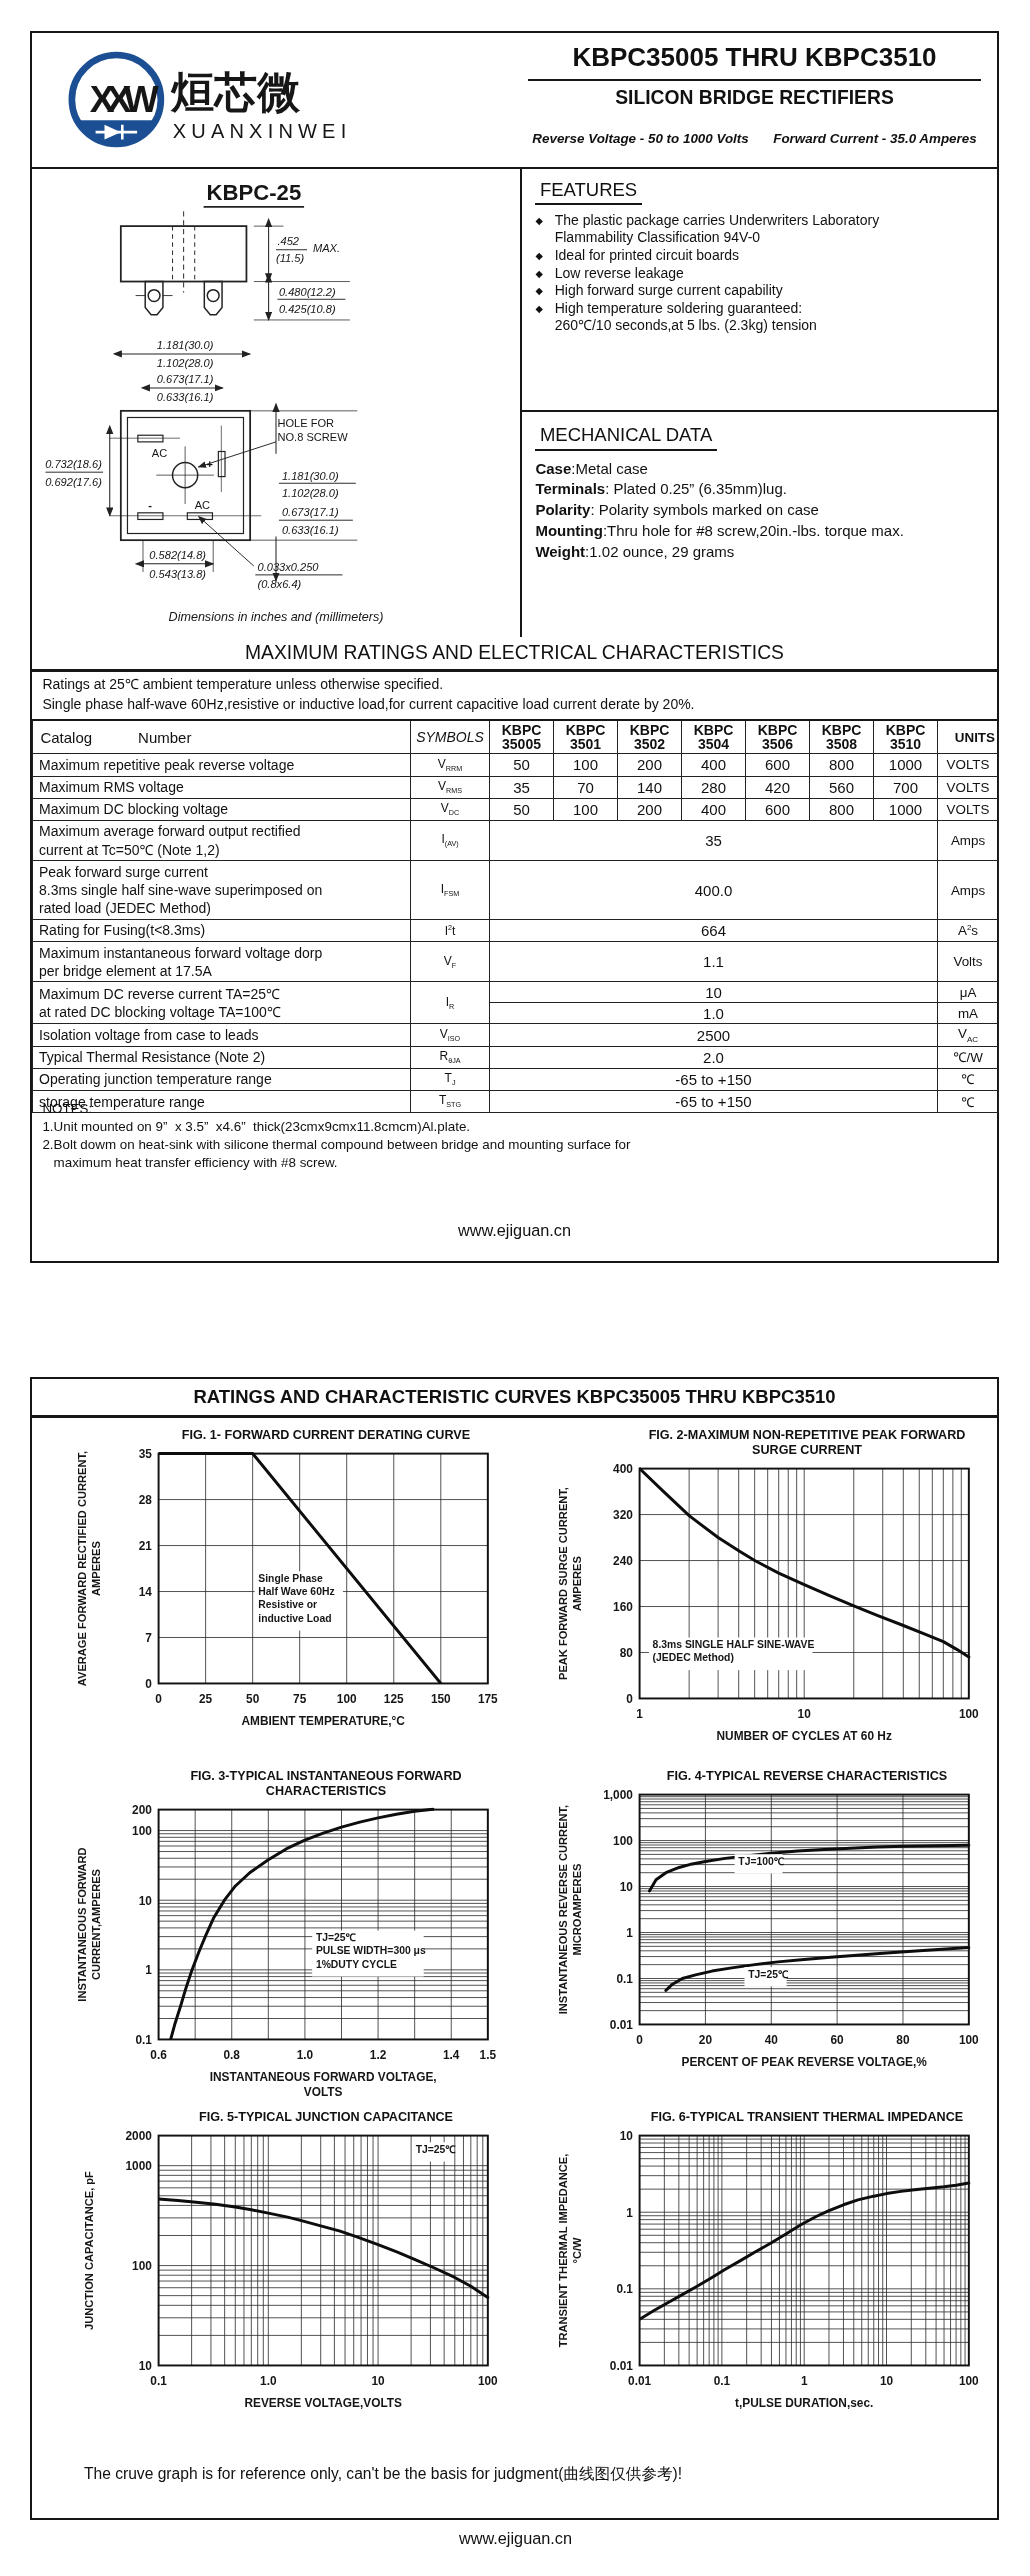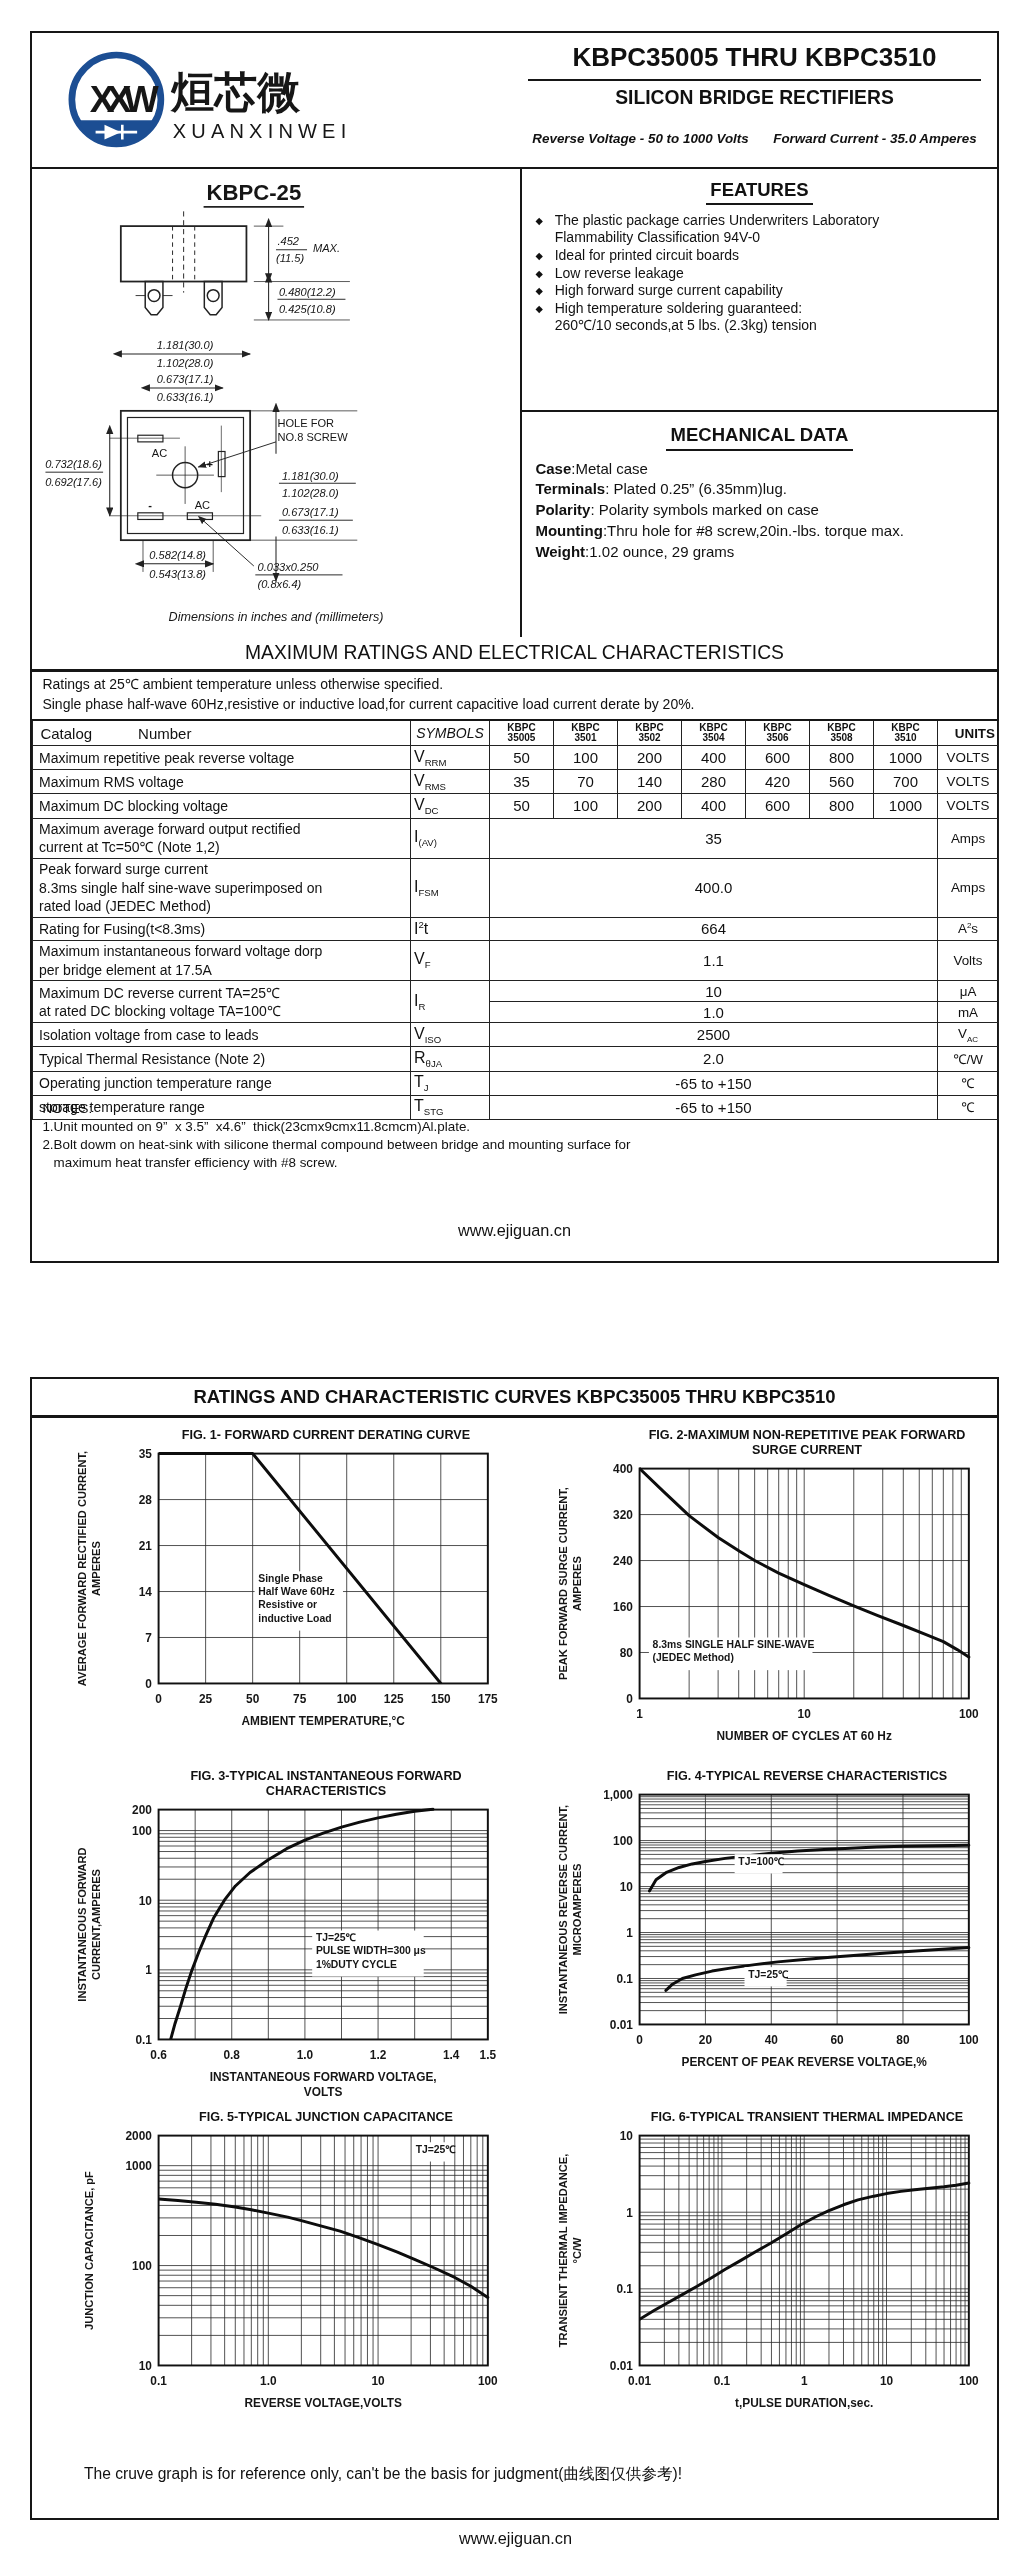--- a/index.html
+++ b/index.html
@@ -14,42 +14,42 @@
   .title-block .t1{font-size:26px;font-weight:bold;letter-spacing:0px;}
   .title-block .rule{height:0;border-top:2.2px solid #161616;margin:6px 10.4px 6px 10.4px;}
   .title-block .t2{font-size:19.3px;font-weight:bold;}
   .title-block .t3{font-size:13.4px;font-weight:bold;font-style:italic;margin-top:22px;}
   .title-block .t3 span{margin:0 10.4px;}
   
   .cols{position:absolute;top:134px;left:0;right:0;height:470px;}
   .leftcol{position:absolute;left:0;top:0;width:488px;height:470px;border-right:2.2px solid #161616;}
   .rightcol{position:absolute;left:490px;top:0;right:0;height:470px;}
   .featbox{height:245px;border-bottom:2.2px solid #161616;box-sizing:border-box;padding:9px 13.4px 0 13.4px;}
-  .sechead{text-align:center;font-size:18.5px;font-weight:bold;margin:3px 0 7.4px 0;}
+  .sechead{text-align:left;font-size:18.5px;font-weight:normal;margin:3px 0 7.4px 0;}
   .sechead span{display:inline-block;border-bottom:2.2px solid #161616;padding:0 4.5px 1.5px 4.5px;}
   .feat-item{display:flex;font-size:14px;line-height:1.22;margin:0.7px 0;}
   .feat-item .blt{width:19.3px;flex:none;font-size:9.6px;padding-top:3px;}
   .feat-item .ftxt{white-space:pre-line;}
   .mechbox{padding:7.4px 13.4px 0 13.4px;font-size:15px;line-height:1.38;}
   .mech-row b{font-weight:bold;}
   
   .ratings-bar{position:absolute;top:603px;left:0;right:0;height:33px;border-bottom:3px solid #161616;display:flex;align-items:center;justify-content:center;font-size:19.3px;font-weight:normal;}
   .cond{position:absolute;top:642px;left:10.4px;right:7.4px;font-size:14px;line-height:1.4;}
   .tblwrap{position:absolute;top:686px;left:0;right:0;}
   table{border-collapse:collapse;width:965px;table-layout:fixed;}
   td,th{border:1.5px solid #222;padding:1.5px 3px;font-weight:normal;}
   tr.hdr-row th{border-top:2.2px solid #161616;border-bottom:1.5px solid #222;}
   th.lblh{text-align:left;font-size:15px;padding-left:7.4px;}
   th.lblh span{display:inline-block;}
   th.lblh .sp2{margin-left:46px;}
   th.symh{font-style:italic;font-size:14px;text-align:center;}
-  th.devh{font-size:10px;font-weight:bold;text-align:center;line-height:1.05;}
+  th.devh{font-size:14px;font-weight:bold;text-align:center;line-height:1.05;}
   th.unith{font-size:13.4px;font-weight:bold;text-align:right;}
   td.lbl{font-size:14px;text-align:left;padding-left:6px;line-height:1.3;}
-  td.sym{font-size:16px;}
+  td.sym{font-size:12px;text-align:center;}
   td.val{font-size:15px;text-align:center;}
   td.unit{font-size:13.4px;text-align:center;}
   sub{font-size:0.6em;}
   sup{font-size:0.6em;}
   .notes{position:absolute;top:1067px;left:10.4px;font-size:13.4px;line-height:1.35;white-space:pre;}
   .footer-center{position:absolute;left:0;right:0;text-align:center;font-size:16.3px;}
   #foot1{bottom:21px;}
   
   .p2-title{height:36px;border-bottom:3.7px solid #161616;display:flex;align-items:center;justify-content:center;font-size:18.5px;font-weight:bold;}
   .charts{position:absolute;top:43px;left:1.5px;right:1.5px;display:grid;grid-template-columns:1fr 1fr;}

